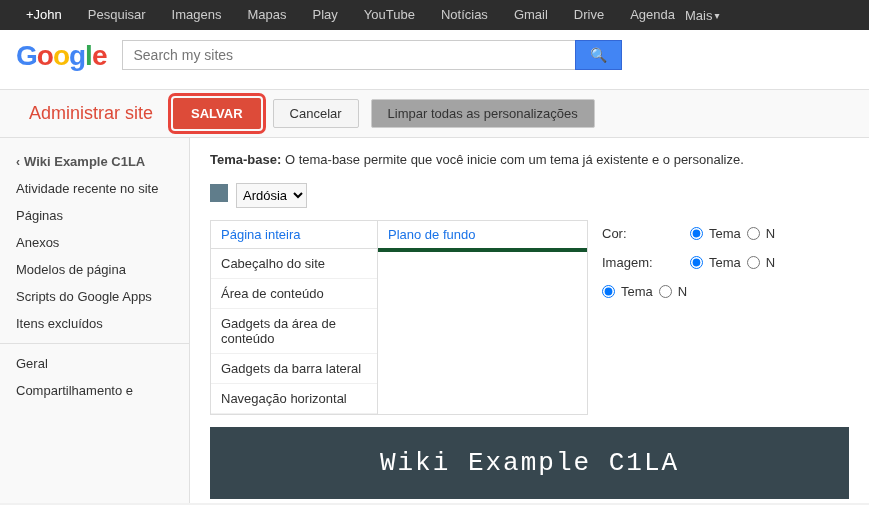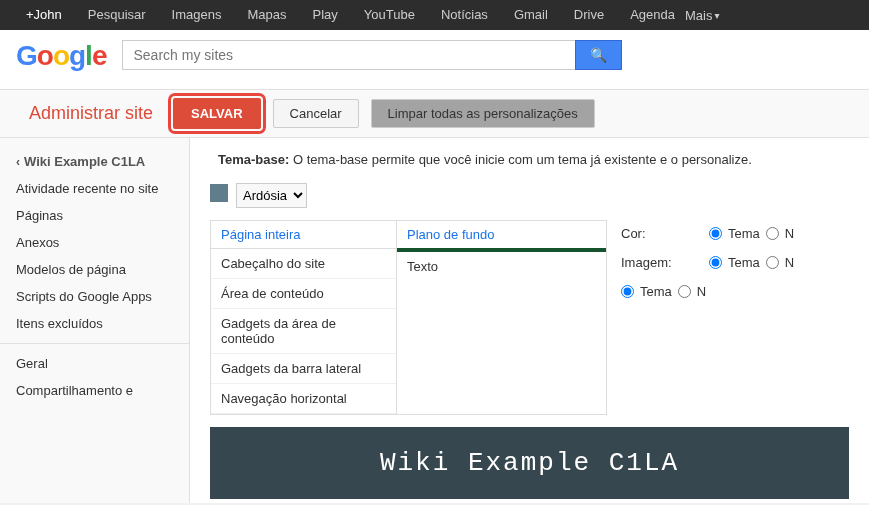--- a/index.html
+++ b/index.html
@@ -168,21 +168,20 @@
     .content {
       flex: 1;
       padding: 14px 20px;
       background: #fff;
       overflow-y: auto;
     }
     .theme-base-info {
       font-size: 13px;
       color: #333;
       margin-bottom: 10px;
-      margin-left: 8px;
     }
     .theme-base-info strong {
       font-weight: bold;
     }
     .theme-select-row {
       display: flex;
       align-items: center;
       gap: 8px;
       margin-bottom: 12px;
     }
@@ -199,21 +198,21 @@
       background: #f8f8f8;
       margin-top: 6px;
     }
 
     
     .columns-layout {
       display: flex;
       gap: 0;
     }
     .col-sections {
-      width: 187px;
+      width: 168px;
       flex-shrink: 0;
       border: 1px solid #ddd;
     }
     .col-sections-header {
       color: #1a73e8;
       font-size: 13px;
       padding: 6px 10px;
       border-bottom: 1px solid #ddd;
       font-weight: normal;
     }
@@ -359,21 +358,20 @@
         <div class="col-sections-header">Página inteira</div>
         <div class="section-item">Cabeçalho do site</div>
         <div class="section-item">Área de conteúdo</div>
         <div class="section-item">Gadgets da área de conteúdo</div>
         <div class="section-item">Gadgets da barra lateral</div>
         <div class="section-item">Navegação horizontal</div>
       </div>
 
       <div class="col-background">
         <div class="col-background-header">Plano de fundo</div>
-        <div class="background-item">Texto</div>
       </div>
 
       <div class="col-options">
         <div class="option-row">
           <span class="option-label">Cor:</span>
           <div class="radio-group">
             <input type="radio" name="cor" id="cor-tema" checked="" style="">
             <label for="cor-tema">Tema</label>
             <input type="radio" name="cor" id="cor-n" style="">
             <label for="cor-n">N</label>

